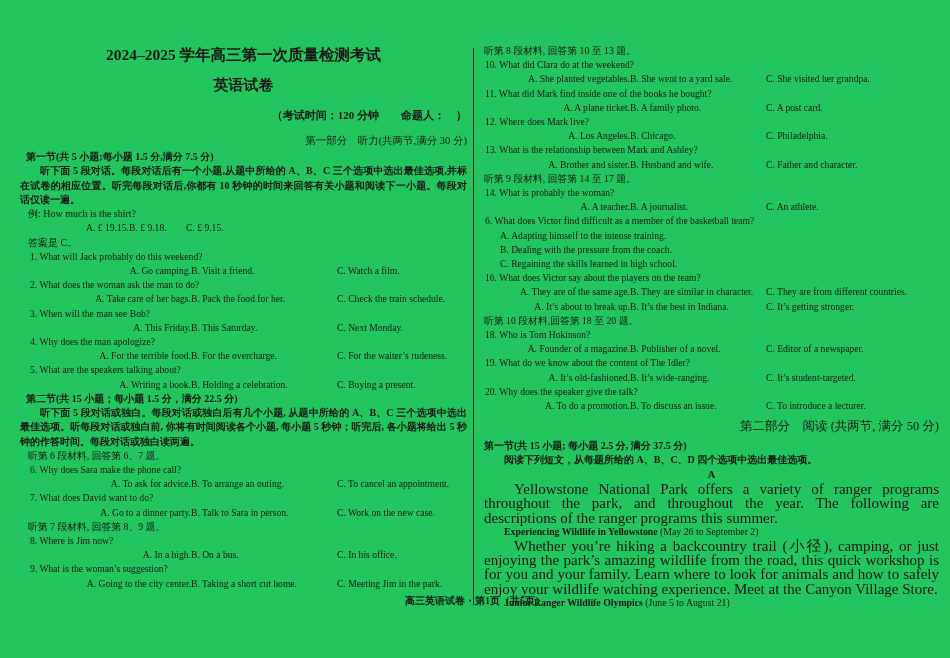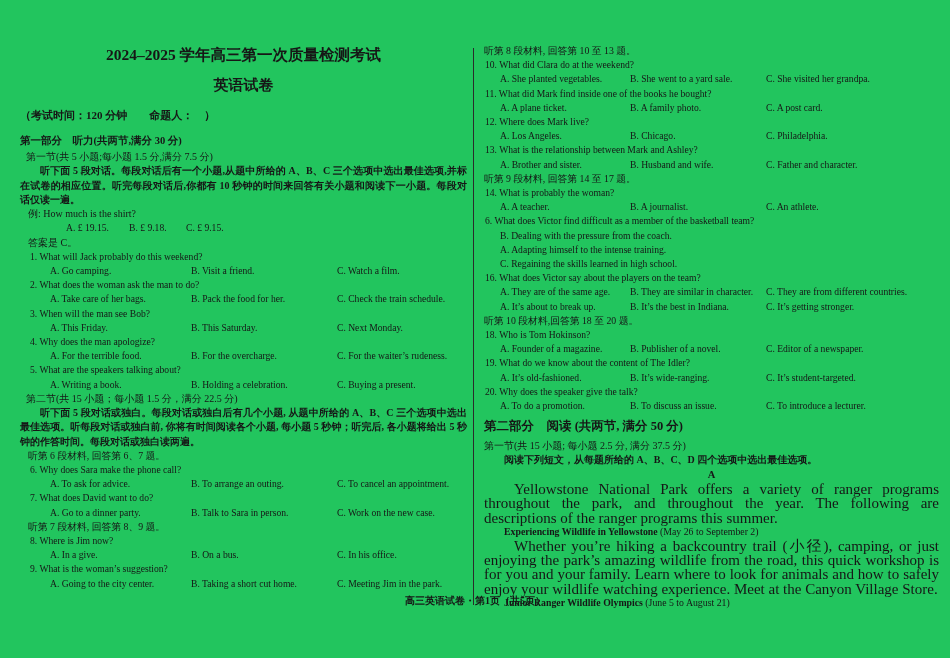--- a/index.html
+++ b/index.html
@@ -7,33 +7,33 @@
     position:relative; width:950px; height:658px; background:#22c55e;
     font-family:"Liberation Serif","DejaVu Serif",serif; color:#161616;
     overflow:hidden; margin:0 auto;
   }
   .col { position:absolute; }
   .col-left  { left:20px;  top:40px; width:447px; }
   .col-right { left:484px; top:44px; width:455px; }
 
   .exam-title    { text-align:center; font-weight:bold; font-size:15.5px; line-height:19px; margin-top:5px; }
   .exam-subtitle { text-align:center; font-weight:bold; font-size:15px;   line-height:18px; margin-top:12px; }
-  .exam-info     { text-align:left; font-weight:bold; font-size:11px;   line-height:14px; margin-top:14px; }
+  .exam-info     { text-align:right; font-weight:bold; font-size:11px;   line-height:14px; margin-top:14px; }
 
   .ln { line-height:14.2px; }
-  .part-title    { text-align:left; font-weight:bold; font-size:10.5px; line-height:15px; margin-top:11px; margin-bottom:2px; }
+  .part-title    { text-align:right; font-weight:normal; font-size:10.5px; line-height:15px; margin-top:11px; margin-bottom:2px; }
   .part-title-lg { font-size:12.5px; line-height:17px; margin-top:5px; margin-bottom:4px; }
-  .section-heading { font-weight:normal; font-size:10px; padding-left:6px; }
+  .section-heading { font-weight:bold; font-size:10px; padding-left:6px; }
   .instruction   { font-weight:bold; font-size:10px; line-height:14.3px; text-align:justify; text-indent:2em; }
   .instruction-line { font-weight:bold; font-size:10px; text-indent:2em; }
   .example-line, .plain-line { font-size:10px; padding-left:8px; }
   .material-line { font-size:9.8px; padding-left:8px; }
   .question-line { font-size:9.6px; padding-left:10px; }
   .options-row   { display:flex; font-size:9.6px; padding-left:30px; }
-  .options-row .cell-a { width:141px; flex:0 0 auto; }
+  .options-row .cell-a { width:141px; flex:0 0 auto;text-align:right; }
   .options-row .cell-b { width:146px; flex:0 0 auto; }
   .options-row .cell-c { flex:1; }
   .options-row.example-row { padding-left:46px; }
   .options-row.example-row .cell-a { width:63px; }
   .options-row.example-row .cell-b { width:57px; }
   .col-right .question-line { padding-left:1px; }
   .col-right .material-line { padding-left:0; }
   .col-right .section-heading { padding-left:0; }
   .col-right .options-row { padding-left:16px; }
   .col-right .options-row .cell-a { width:130px; }
@@ -109,21 +109,21 @@
         </div>
         <div class="ln question-line">7. What does David want to do?</div>
         <div class="ln options-row">
           <span class="cell-a">A. Go to a dinner party.</span>
           <span class="cell-b">B. Talk to Sara in person.</span>
           <span class="cell-c">C. Work on the new case.</span>
         </div>
         <div class="ln material-line">听第 7 段材料, 回答第 8、9 题。</div>
         <div class="ln question-line">8. Where is Jim now?</div>
         <div class="ln options-row">
-          <span class="cell-a">A. In a give.</span>
+          <span class="cell-a">A. In a high.</span>
           <span class="cell-b">B. On a bus.</span>
           <span class="cell-c">C. In his office.</span>
         </div>
         <div class="ln question-line">9. What is the woman’s suggestion?</div>
         <div class="ln options-row">
           <span class="cell-a">A. Going to the city center.</span>
           <span class="cell-b">B. Taking a short cut home.</span>
           <span class="cell-c">C. Meeting Jim in the park.</span>
         </div>
       </div>
@@ -160,22 +160,22 @@
         </div>
         <div class="ln material-line">听第 9 段材料, 回答第 14 至 17 题。</div>
         <div class="ln question-line">14. What is probably the woman?</div>
         <div class="ln options-row">
           <span class="cell-a">A. A teacher.</span>
           <span class="cell-b">B. A journalist.</span>
           <span class="cell-c">C. An athlete.</span>
         </div>
         <div class="ln question-line">6. What does Victor find difficult as a member of the basketball team?</div>
         <div>
+          <div class="ln option-stacked">A. Adapting himself to the intense training.</div>
           <div class="ln option-stacked">B. Dealing with the pressure from the coach.</div>
-          <div class="ln option-stacked">A. Adapting himself to the intense training.</div>
           <div class="ln option-stacked">C. Regaining the skills learned in high school.</div>
         </div>
         <div class="ln question-line">16. What does Victor say about the players on the team?</div>
         <div class="ln options-row">
           <span class="cell-a">A. They are of the same age.</span>
           <span class="cell-b">B. They are similar in character.</span>
           <span class="cell-c">C. They are from different countries.</span>
         </div>
         <div class="ln options-row">
           <span class="cell-a">A. It’s about to break up.</span>

